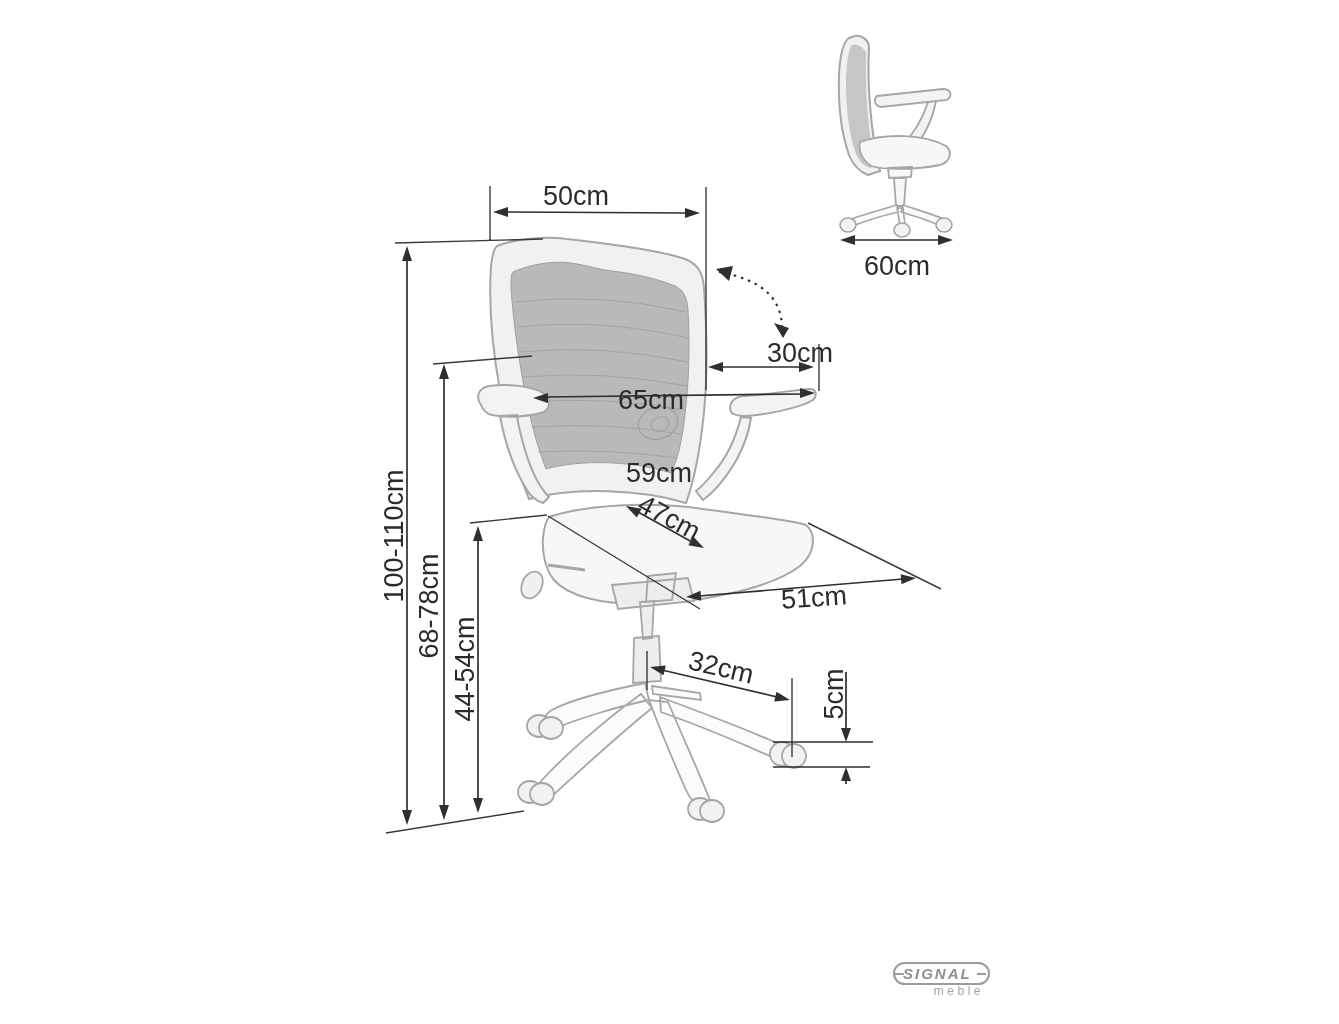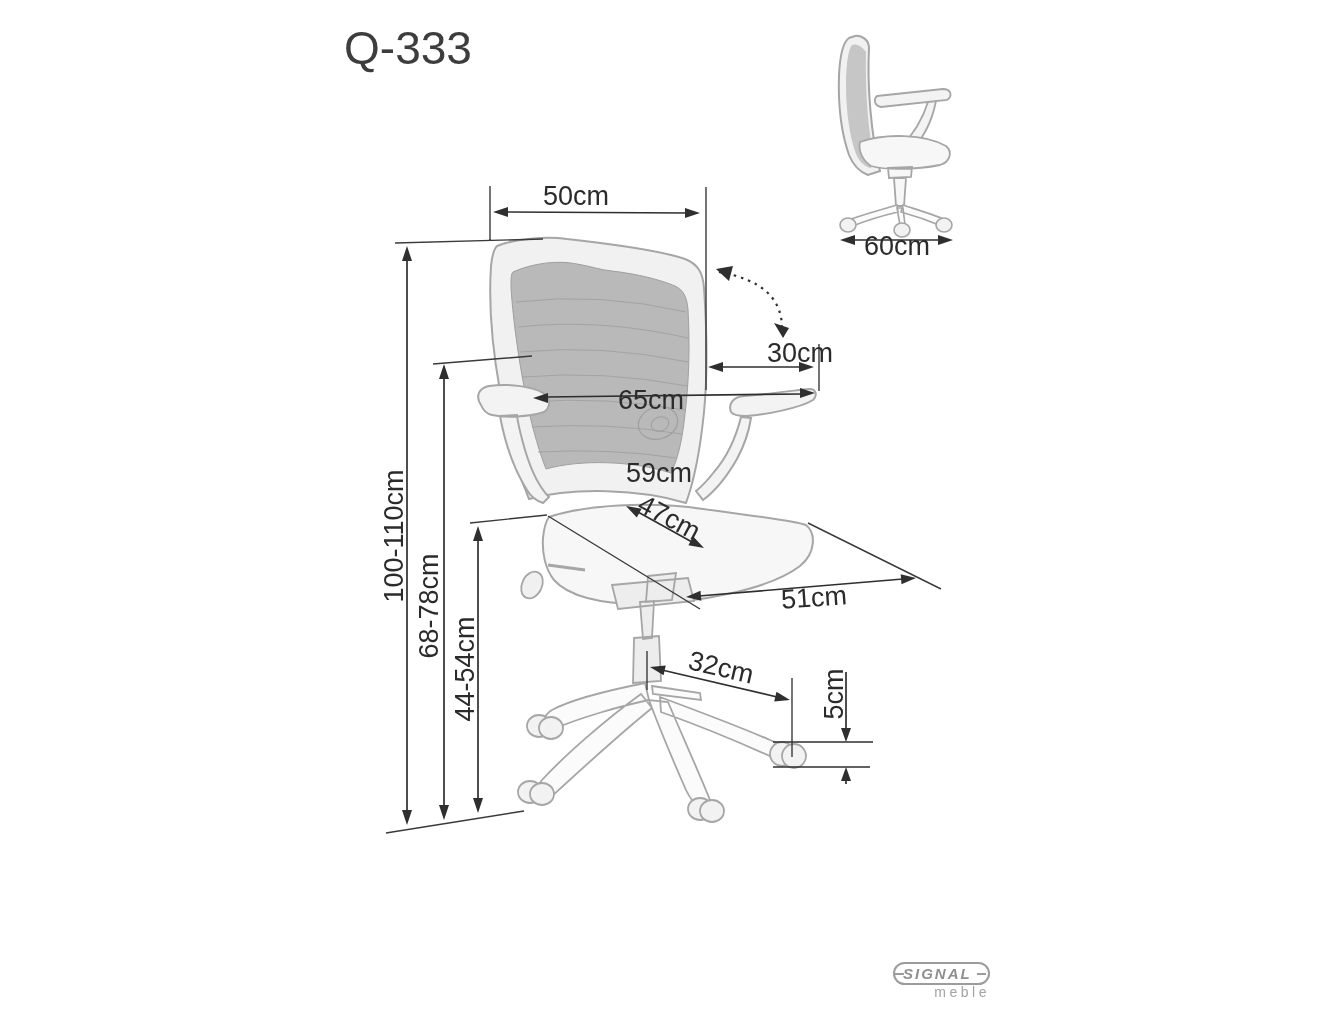--- a/index.html
+++ b/index.html
@@ -11,21 +11,21 @@
   .dim.r90{transform:translate(-50%,-50%) rotate(-90deg);}
   .title{position:absolute;transform:translate(-50%,-50%);font-size:46px;color:#3d3d3d;
          white-space:nowrap;line-height:1;}
   .logo{position:absolute;left:893px;top:962px;width:97px;height:32px;}
   .logo-oval{position:absolute;left:0;top:0;width:93px;height:19px;border:2px solid #9c9c9c;
              border-radius:12px;}
   .logo-text{position:absolute;left:10px;top:4px;font-size:15px;font-weight:bold;font-style:italic;
              letter-spacing:2px;color:#8f8f8f;line-height:1;}
   .logo-line-l{position:absolute;left:2px;top:11px;width:9px;height:2px;background:#9c9c9c;}
   .logo-line-r{position:absolute;left:84px;top:11px;width:9px;height:2px;background:#9c9c9c;}
-  .logo-sub{position:absolute;right:0;top:23px;font-size:14px;letter-spacing:3.5px;
+  .logo-sub{position:absolute;right:6px;top:23px;font-size:12px;letter-spacing:3.5px;
             color:#a3a3a3;line-height:1;}
 </style>
 </head>
 <body>
 
 <div class="canvas">
 
   <svg class="art" width="1339" height="1024" viewBox="0 0 1339 1024">
 
     <g>
@@ -123,24 +123,23 @@
                M650,667 L663.5,675.3 L665.8,665.6 Z M790,700 L774.2,701.5 L776.5,691.7 Z
                M846,742 L841,728 L851,728 Z M846,767 L841,781 L851,781 Z
                M407,246 L402,261 L412,261 Z M407,825 L402,810 L412,810 Z
                M444,364 L439,379 L449,379 Z M444,820 L439,805 L449,805 Z
                M478,526 L473,541 L483,541 Z M478,813 L473,798 L483,798 Z
                M716,269 L733,266 L729,281 Z M783,338 L774,323 L789,328 Z" fill="#2f2f2f" stroke="none"></path>
       <path d="M719,272 Q782,283 782,328" fill="none" stroke="#2f2f2f" stroke-width="2.2" stroke-dasharray="2.5 5"></path>
     </g>
   </svg>
 
-  <div class="title" style="left:408px;top:48px">Q-333</div>
 
   <div class="dim" style="left:576px;top:196px">50cm</div>
-  <div class="dim" style="left:897px;top:246px">60cm</div>
+  <div class="dim" style="left:897px;top:266px">60cm</div>
   <div class="dim" style="left:800px;top:353px">30cm</div>
   <div class="dim" style="left:651px;top:400px">65cm</div>
   <div class="dim" style="left:659px;top:473px">59cm</div>
   <div class="dim" style="left:669px;top:518px;transform:translate(-50%,-50%) rotate(28deg)">47cm</div>
   <div class="dim" style="left:814px;top:598px;transform:translate(-50%,-50%) rotate(-4deg)">51cm</div>
   <div class="dim" style="left:721px;top:668px;transform:translate(-50%,-50%) rotate(13deg)">32cm</div>
   <div class="dim r90" style="left:834px;top:694px">5cm</div>
   <div class="dim r90" style="left:394px;top:536px">100-110cm</div>
   <div class="dim r90" style="left:429px;top:606px">68-78cm</div>
   <div class="dim r90" style="left:465px;top:669px">44-54cm</div>

